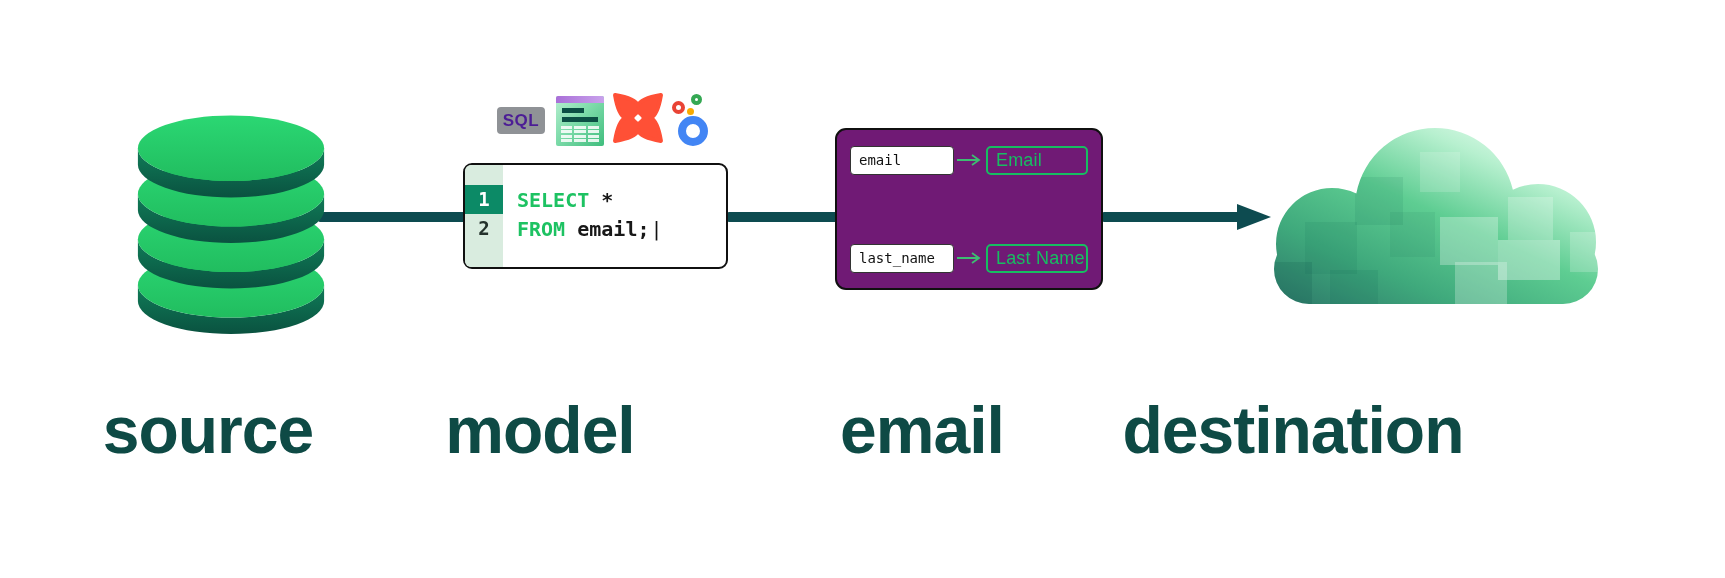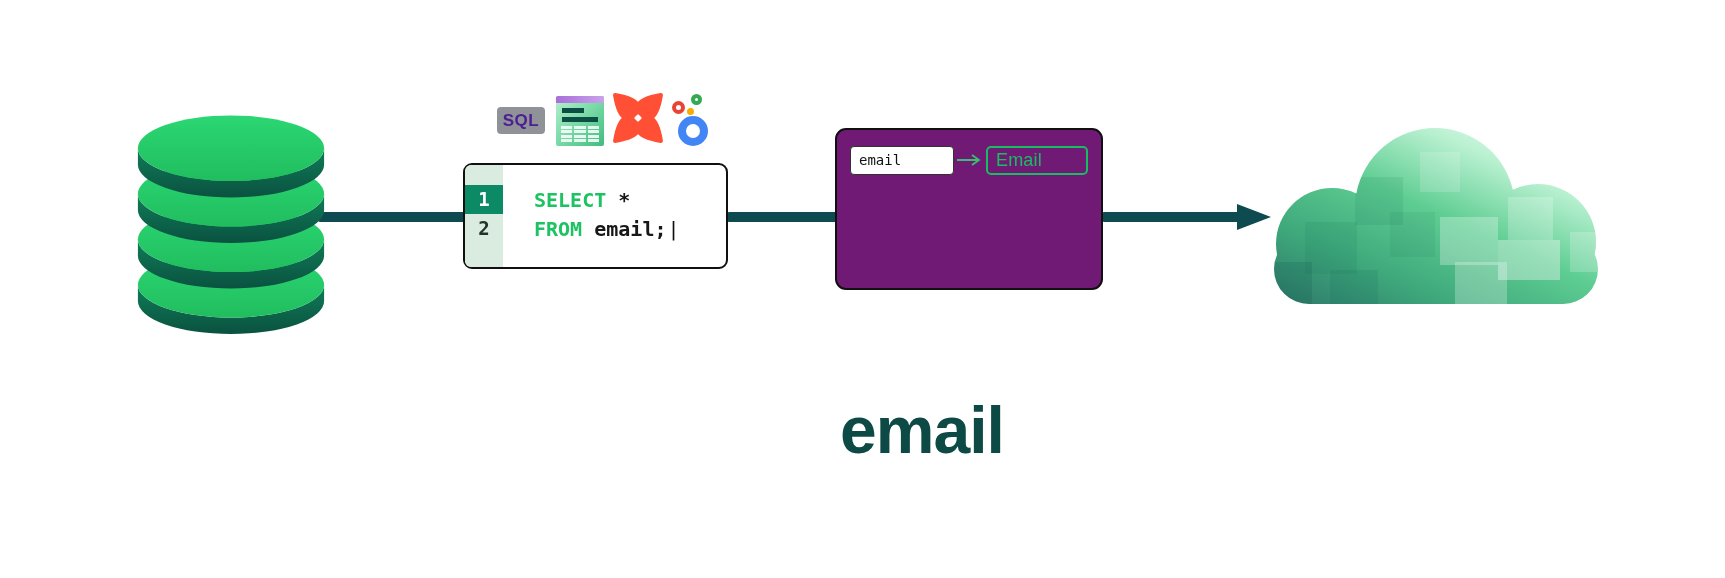--- a/index.html
+++ b/index.html
@@ -48,21 +48,21 @@
     position:absolute; left:463px; top:163px; width:265px; height:106px;
     background:#ffffff; border:2.5px solid #101010; border-radius:9px; box-sizing:border-box;
   }
   .gutter-bg { position:absolute; left:0; top:0; bottom:0; width:38px;
     background:#d9ecdf; border-radius:6px 0 0 6px; }
   .code-rows { position:relative; padding-top:20px; }
   .code-row { display:flex; align-items:center; height:29px; }
   .ln { width:38px; height:29px; line-height:29px; text-align:center;
     font-family:"DejaVu Sans Mono", monospace; font-weight:700; font-size:19px; color:#24322c; }
   .ln-active { background:#0c8a66; color:#ffffff; }
-  .code-text { padding-left:31px; font-family:"DejaVu Sans Mono", monospace;
+  .code-text { padding-left:14px; font-family:"DejaVu Sans Mono", monospace;
     font-weight:700; font-size:20px; color:#181818; white-space:pre; }
   .kw { color:#1dc262; }
   .cursor { font-weight:400; color:#111; margin-left:1px; }
 
   
   .sync-box {
     position:absolute; left:835px; top:128px; width:268px; height:162px; box-sizing:border-box;
     background:#701a75; border:2.5px solid #101010; border-radius:11px;
     display:flex; flex-direction:column; justify-content:space-between;
     padding:15px 13px;
@@ -178,20 +178,27 @@
     </div>
   </div>
 
   <div class="sync-box">
     <div class="map-row">
       <div class="field-box">email</div>
       <svg class="map-arrow" width="26" height="14" viewBox="0 0 26 14">
         <path d="M0,7 H21 M15,2 L22,7 L15,12" stroke="#3dbd72" stroke-width="1.8" fill="none"></path>
       </svg>
       <div class="target-box">Email</div>
+    </div>
+    <div class="map-row">
+      <div class="field-box">last_name</div>
+      <svg class="map-arrow" width="26" height="14" viewBox="0 0 26 14">
+        <path d="M0,7 H21 M15,2 L22,7 L15,12" stroke="#3dbd72" stroke-width="1.8" fill="none"></path>
+      </svg>
+      <div class="target-box">Last Name</div>
     </div>
   </div>
 
   <div class="cloud-wrap">
     <svg width="332" height="185" viewBox="0 0 332 185">
       <defs>
         <linearGradient id="cloudGrad" x1="0%" y1="100%" x2="82%" y2="0%">
           <stop offset="0%" stop-color="#2c7568"></stop>
           <stop offset="28%" stop-color="#3fa97c"></stop>
           <stop offset="55%" stop-color="#5ecd92"></stop>
@@ -215,15 +222,18 @@
         <rect x="238" y="75" width="45" height="43" fill="#ffffff" opacity="0.22"></rect>
         <rect x="35" y="100" width="52" height="52" fill="#0b5f52" opacity="0.10"></rect>
         <rect x="60" y="148" width="48" height="34" fill="#0b5f52" opacity="0.12"></rect>
         <rect x="0" y="140" width="42" height="42" fill="#0a4a45" opacity="0.15"></rect>
         <rect x="185" y="140" width="52" height="42" fill="#ffffff" opacity="0.25"></rect>
         <rect x="300" y="110" width="32" height="40" fill="#ffffff" opacity="0.20"></rect>
       </g>
     </svg>
   </div>
 
+  <div class="stage-label" style="left:208px;">source</div>
+  <div class="stage-label" style="left:540px;">model</div>
   <div class="stage-label" style="left:922px;">email</div>
+  <div class="stage-label" style="left:1293px;">destination</div>
 
 </div>
 
 </body></html>

